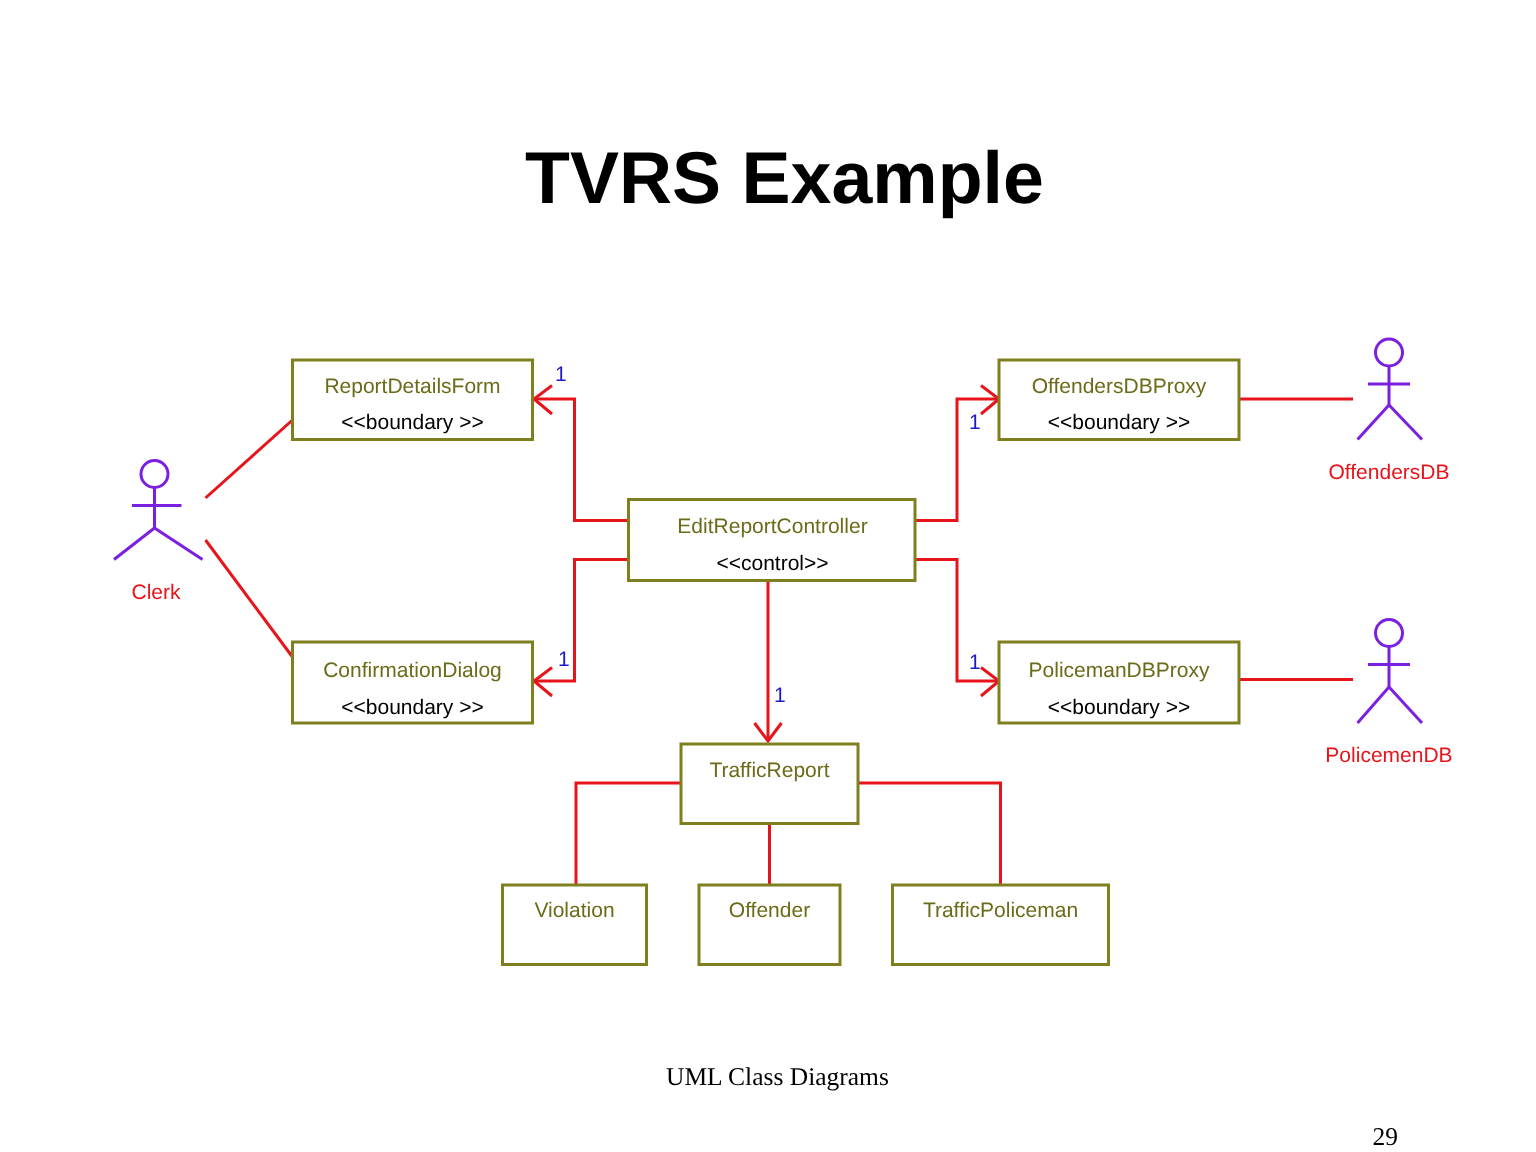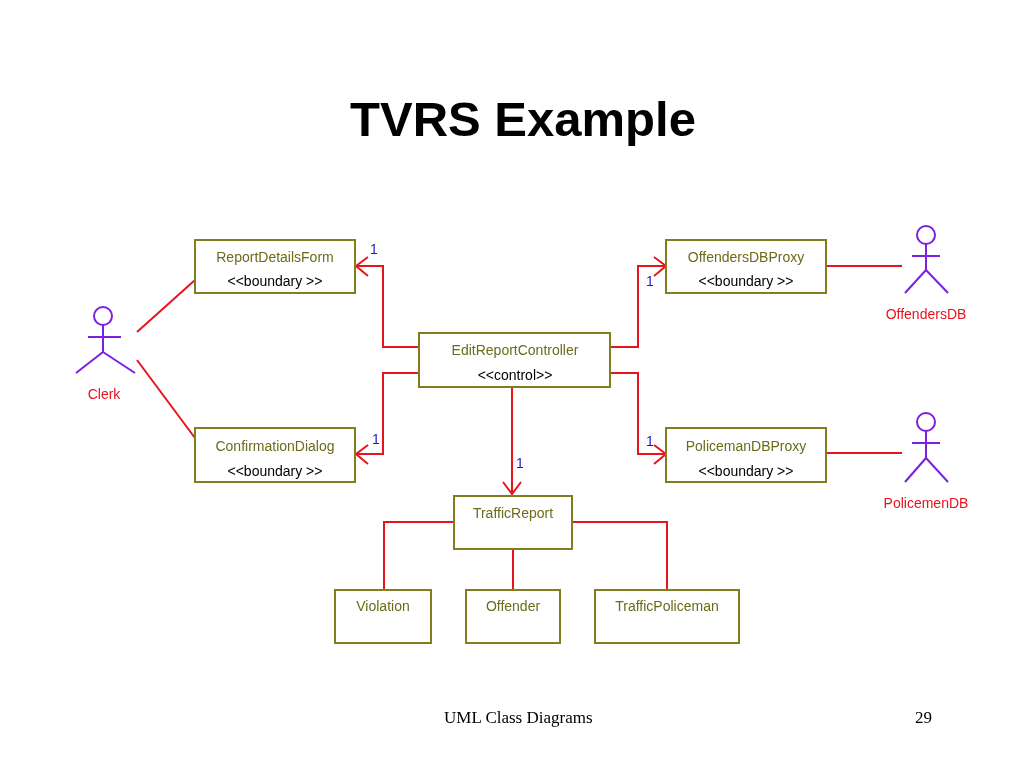--- a/index.html
+++ b/index.html
@@ -13,21 +13,21 @@
     .cls-name { fill: #6b6b1a; font-family: "Liberation Sans", sans-serif; font-size: 14px; }
     .cls-stereo { fill: #000; font-family: "Liberation Sans", sans-serif; font-size: 14px; }
     .link { stroke: #e8141c; stroke-width: 2; fill: none; }
     .mult { fill: #1a1acc; font-family: "Liberation Sans", sans-serif; font-size: 14px; }
     .actor-body { stroke: #7b1fe0; stroke-width: 2; fill: none; }
     .actor-label { fill: #e8141c; font-family: "Liberation Sans", sans-serif; font-size: 14px; }
     .footer-left {
       position: absolute; left: 424px; top: 708px; font-family: "Liberation Serif", serif; font-size: 17px; color: #000; margin-left: 20px;
     }
     .footer-right {
-      position: absolute; left: 915px; top: 708px; font-family: "Liberation Serif", serif; font-size: 17px; color: #000;
+      position: absolute; left: 915px; top: 748px; font-family: "Liberation Serif", serif; font-size: 17px; color: #000;
     }
   </style>
 </head>
 <body>
 
 <div class="title">TVRS Example</div>
 
 <svg class="diagram" width="1024" height="768" viewBox="0 0 1024 768" xmlns="http://www.w3.org/2000/svg">
 
   <line class="link" x1="137" y1="332" x2="195" y2="280"></line>

